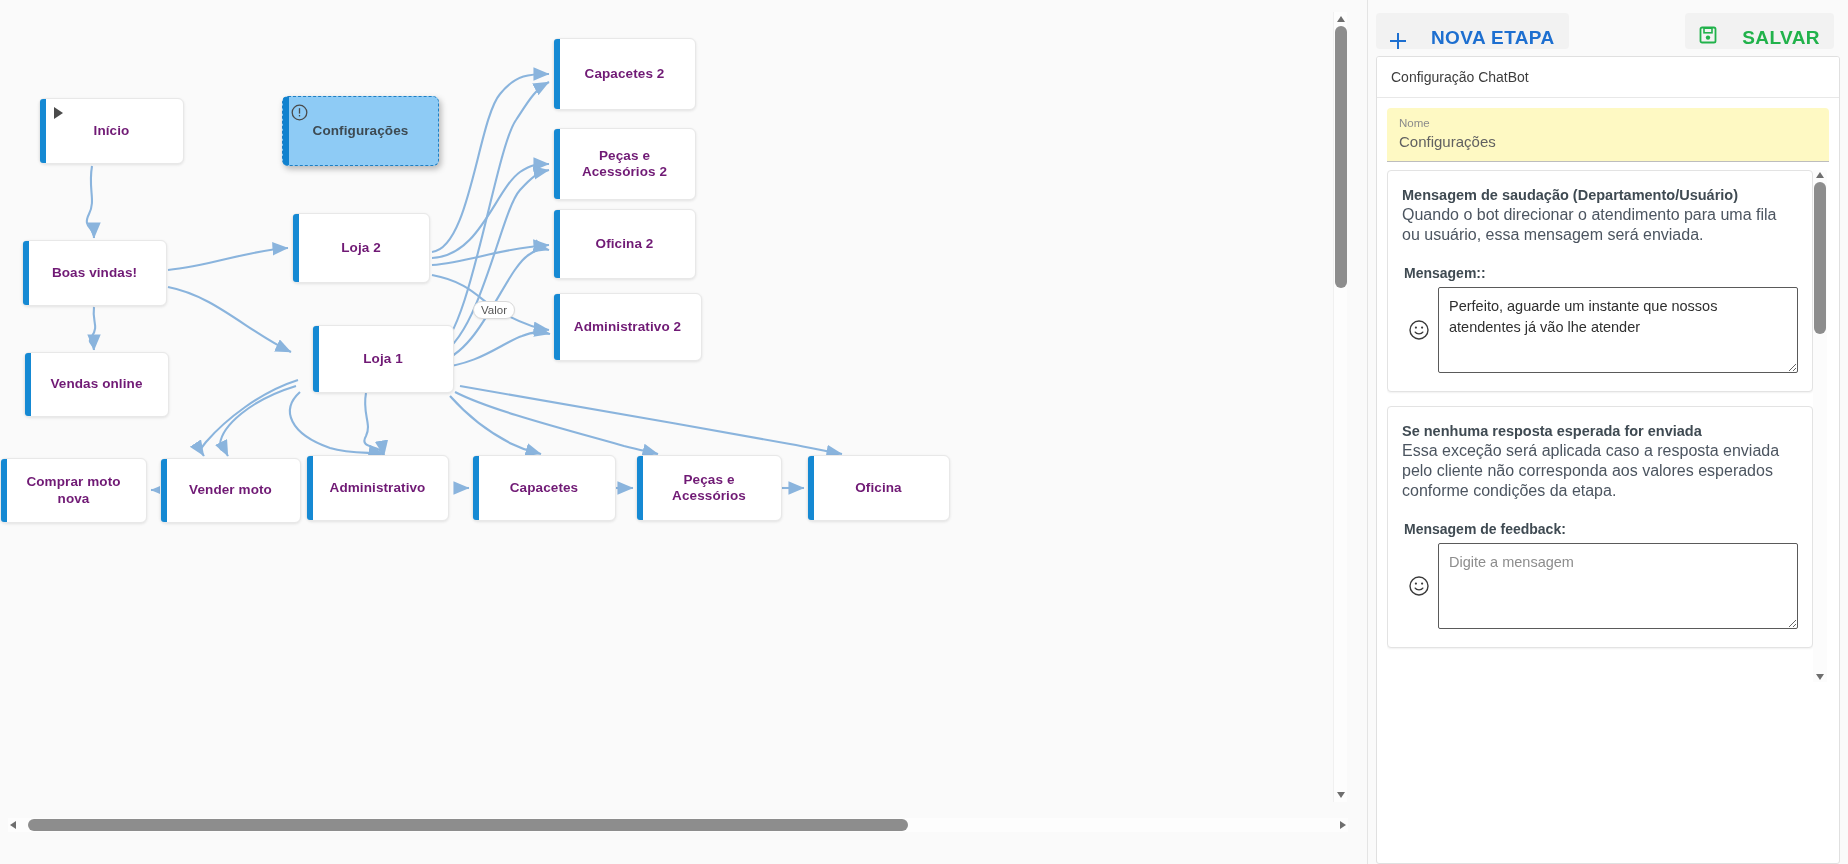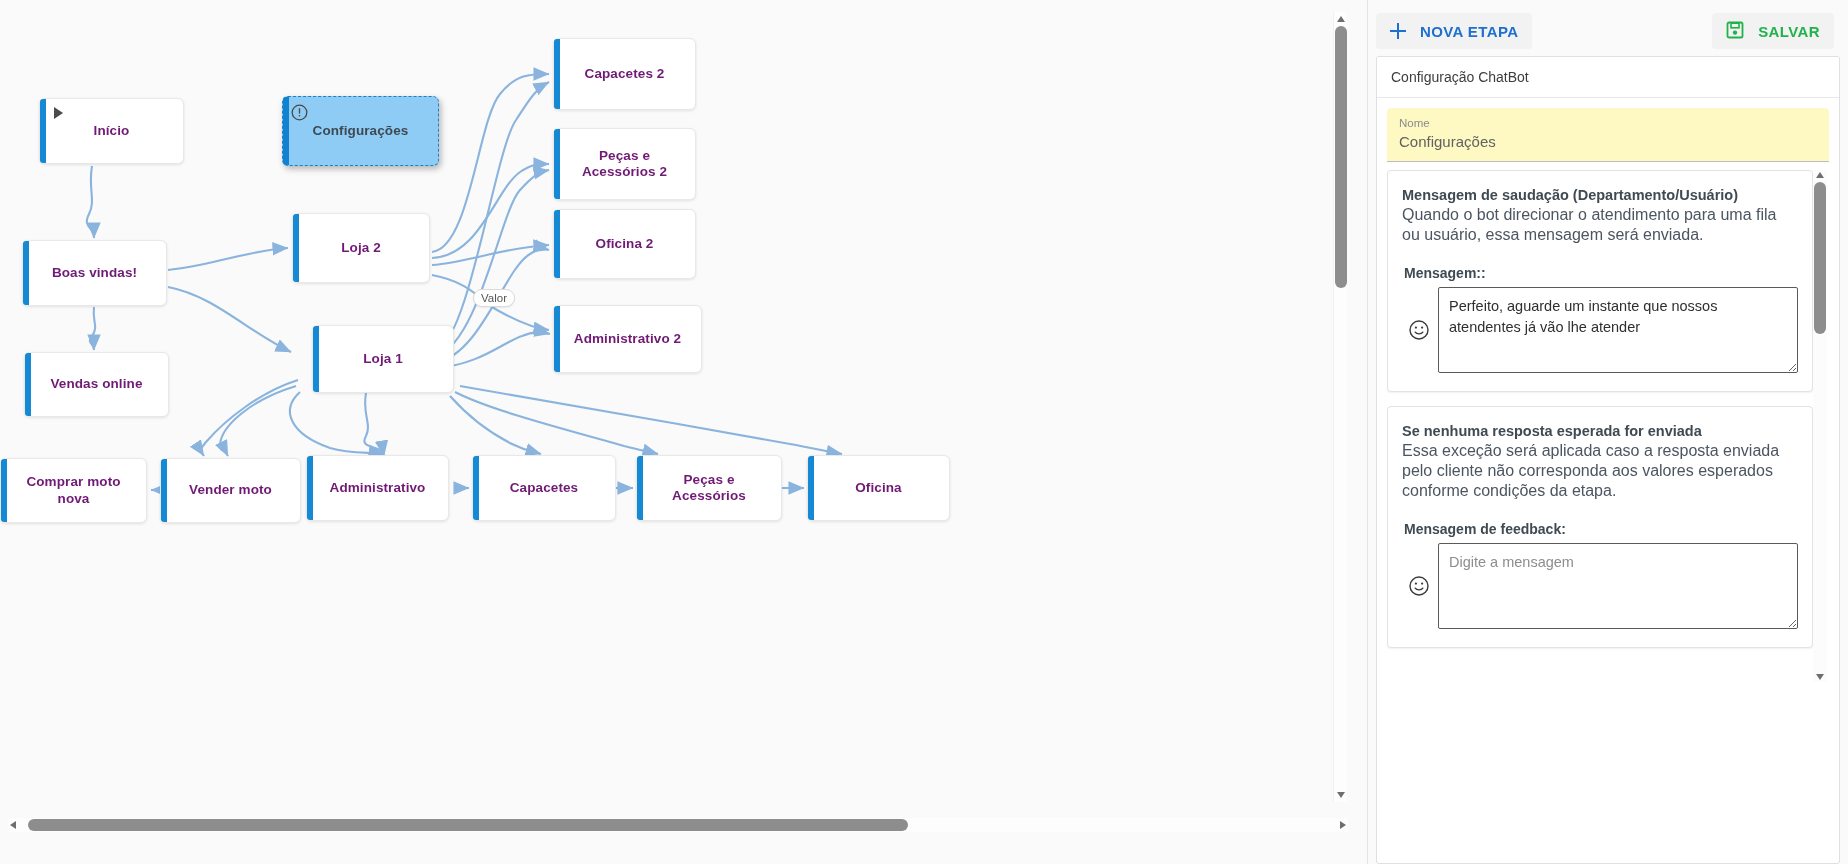--- a/index.html
+++ b/index.html
@@ -136,25 +136,25 @@
   }
   #side-toolbar {
     height: 56px;
     display: flex;
     align-items: center;
     justify-content: space-between;
     padding: 6px 14px 0 8px;
     background: #fafafa;
   }
   .tbtn {
-    display: inline-flex; align-items: center; gap: 14px;
+    display: inline-flex; align-items: flex-end; gap: 25px;
     height: 36px; padding: 0 14px;
     border: none; border-radius: 4px;
     background: #f2f2f2;
-    font-size: 15px; font-weight: bold; letter-spacing: .4px;
+    font-size: 19px; font-weight: bold; letter-spacing: .4px;
     cursor: pointer;
     font-family: "Liberation Sans", sans-serif;
   }
   .tbtn.blue { color: #1d6fd0; }
   .tbtn.green { color: #21b24b; }
   .plus-ic { position: relative; width: 16px; height: 16px; }
   .plus-ic::before, .plus-ic::after {
     content:""; position:absolute; background:#1d6fd0;
   }
   .plus-ic::before { left: 0; top: 7px; width: 16px; height: 2px; }
@@ -336,21 +336,21 @@
           </div>
           <div class="node" style="left: 22px; top: 240px; width: 145px; height: 66px;">
             <div class="label">Boas vindas!</div>
           </div>
           <div class="node" style="left: 292px; top: 213px; width: 138px; height: 70px;">
             <div class="label">Loja 2</div>
           </div>
           <div class="node" style="left: 553px; top: 209px; width: 143px; height: 70px;">
             <div class="label">Oficina 2</div>
           </div>
-          <div class="node" style="left: 553px; top: 305px; width: 149px; height: 68px; align-items: center;">
+          <div class="node" style="left: 553px; top: 293px; width: 149px; height: 68px; align-items: center;">
             <div class="label">Administrativo 2</div>
           </div>
           <div class="node" style="left: 312px; top: 325px; width: 142px; height: 68px;">
             <div class="label">Loja 1</div>
           </div>
           <div class="node" style="left: 24px; top: 352px; width: 145px; height: 65px;">
             <div class="label">Vendas online</div>
           </div>
           <div class="node" style="left: 0px; top: 458px; width: 147px; height: 65px;">
             <div class="label">Comprar moto nova</div>
@@ -363,21 +363,21 @@
           </div>
           <div class="node" style="left: 472px; top: 455px; width: 144px; height: 66px;">
             <div class="label">Capacetes</div>
           </div>
           <div class="node" style="left: 636px; top: 455px; width: 146px; height: 66px;">
             <div class="label">Peças e Acessórios</div>
           </div>
           <div class="node" style="left: 807px; top: 455px; width: 143px; height: 66px;">
             <div class="label">Oficina</div>
           </div>
-          <div class="edge-label" style="left: 473px; top: 289px; border-radius: 9px;">Valor</div>
+          <div class="edge-label" style="left: 473px; top: 301px; border-radius: 9px;">Valor</div>
         </div>
     </div>
 
     <div class="cscroll-v">
       <div class="arr-up"></div>
       <div class="thumb"></div>
       <div class="arr-dn"></div>
     </div>
     <div class="cscroll-h">
       <div class="arr-l"></div>

